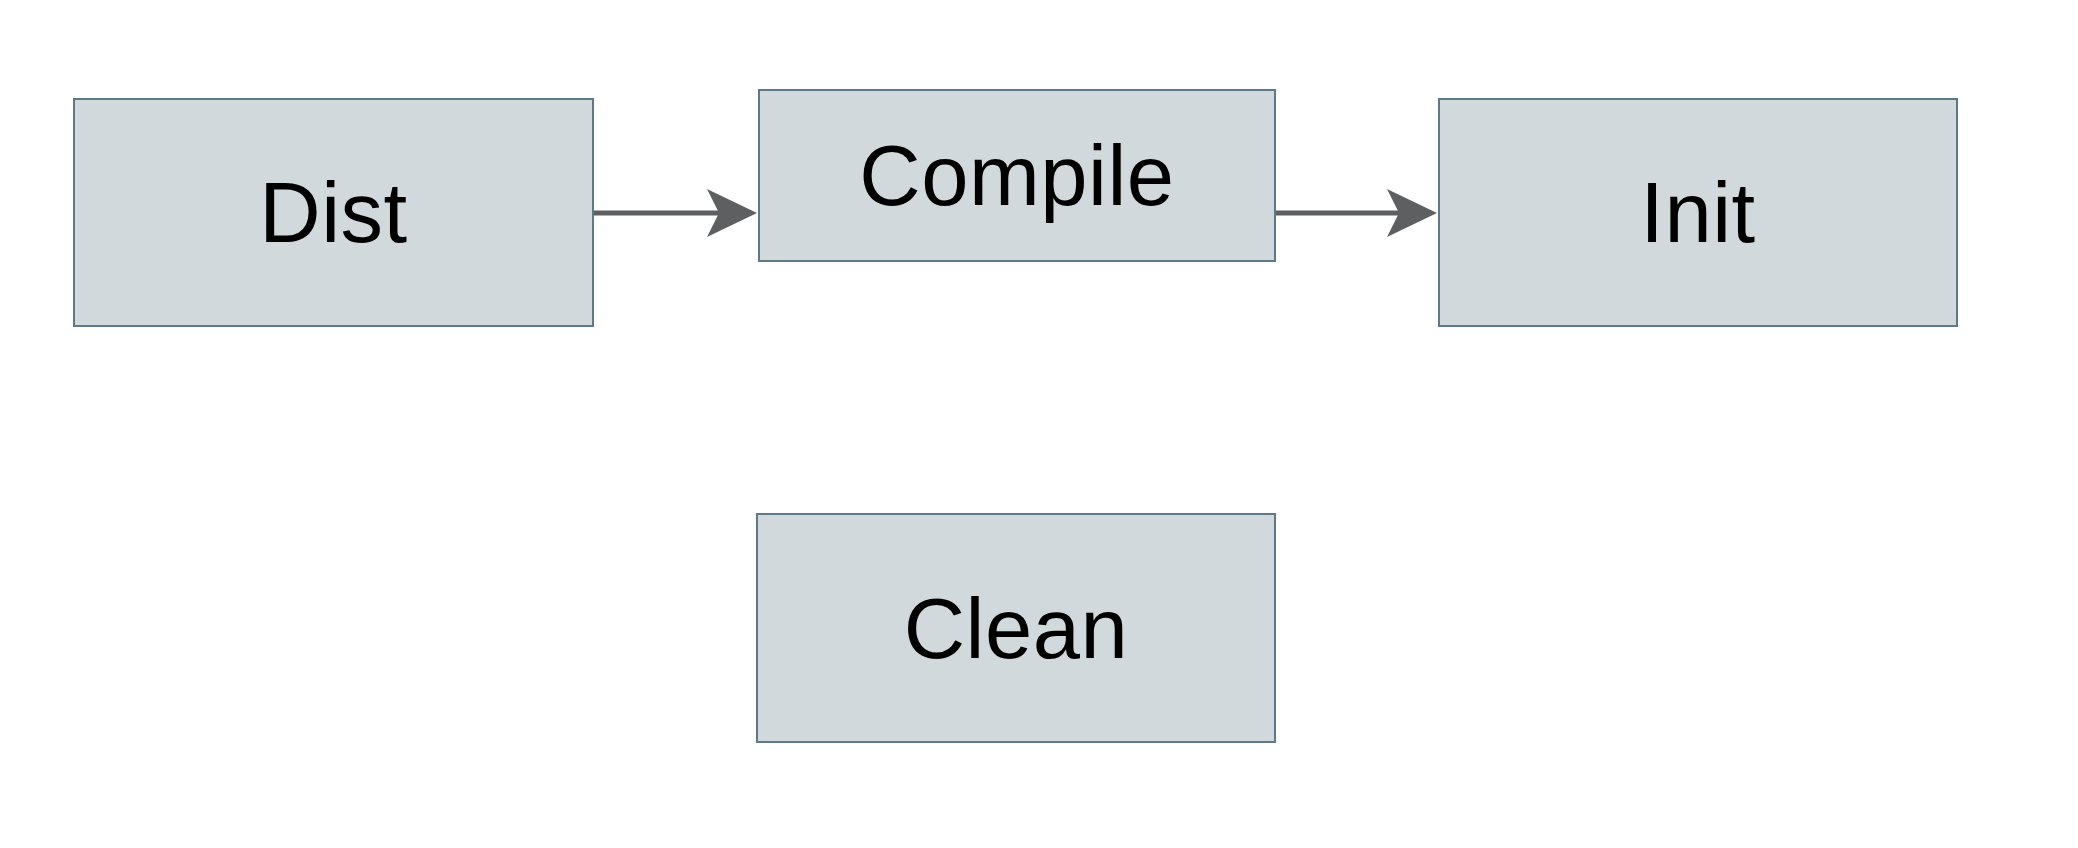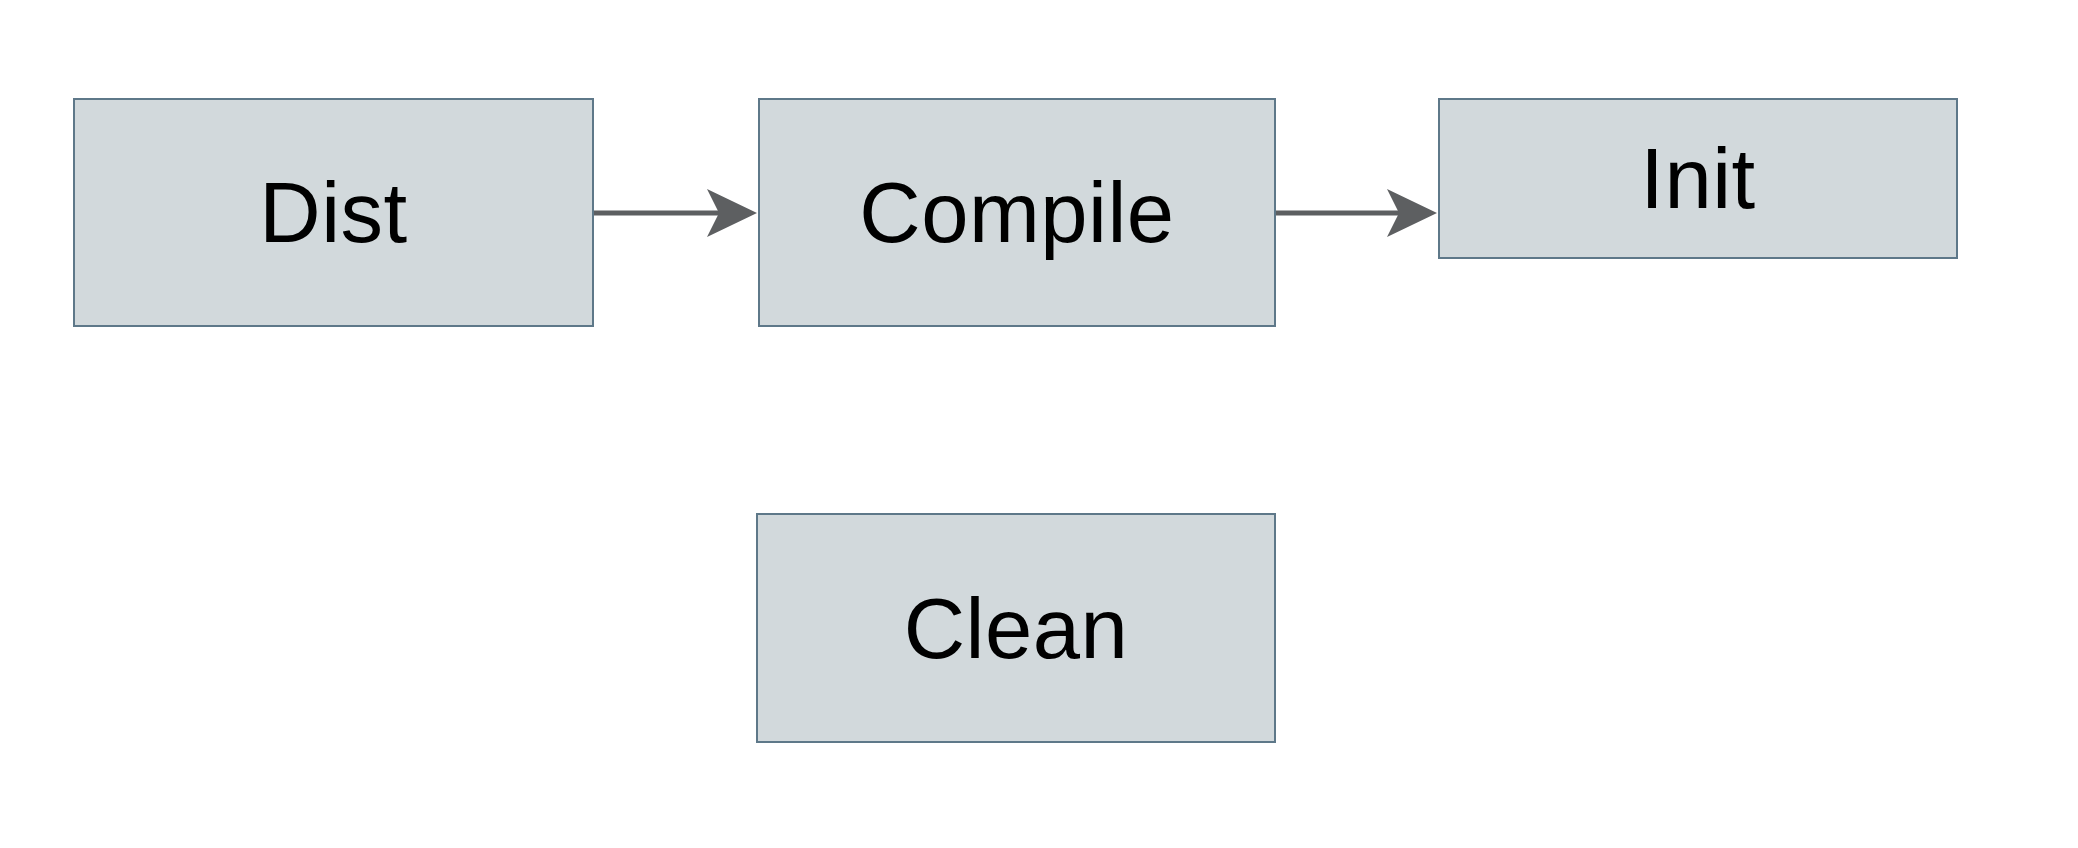--- a/index.html
+++ b/index.html
@@ -26,22 +26,22 @@
   }
   .node-label {
     font-size: 85px;
     font-weight: 400;
     line-height: 1;
     color: var(--label-text, #000000);
     white-space: nowrap;
     letter-spacing: 0.5px;
   }
   .node-dist    { left: 73px;   top: 98px;  width: 521px; height: 229px; }
-  .node-compile { left: 758px;  top: 98px;  width: 518px; height: 229px; }
-  .node-init    { left: 1438px; top: 98px;  width: 520px; height: 161px; }
+  .node-compile { left: 758px;  top: 89px;  width: 518px; height: 173px; }
+  .node-init    { left: 1438px; top: 98px;  width: 520px; height: 229px; }
   .node-clean   { left: 756px;  top: 513px; width: 520px; height: 230px; }
   .edges {
     position: absolute;
     left: 0;
     top: 0;
     pointer-events: none;
   }
   .edge-line {
     stroke: var(--arrow, #5d5f61);
     stroke-width: 5;

